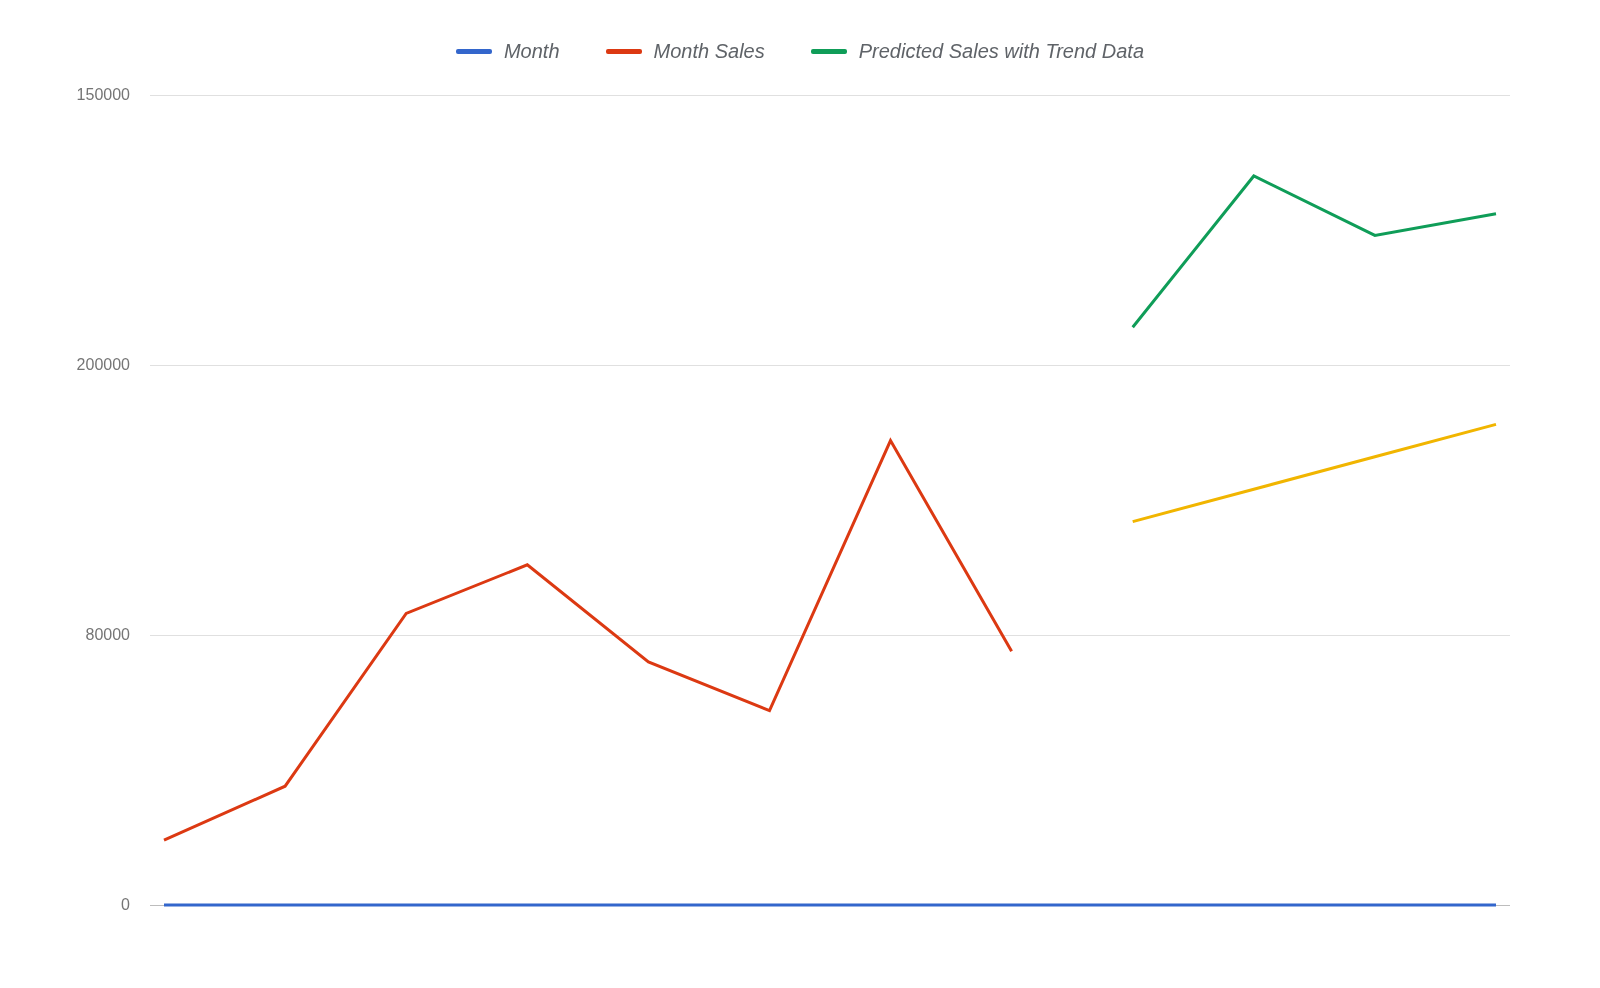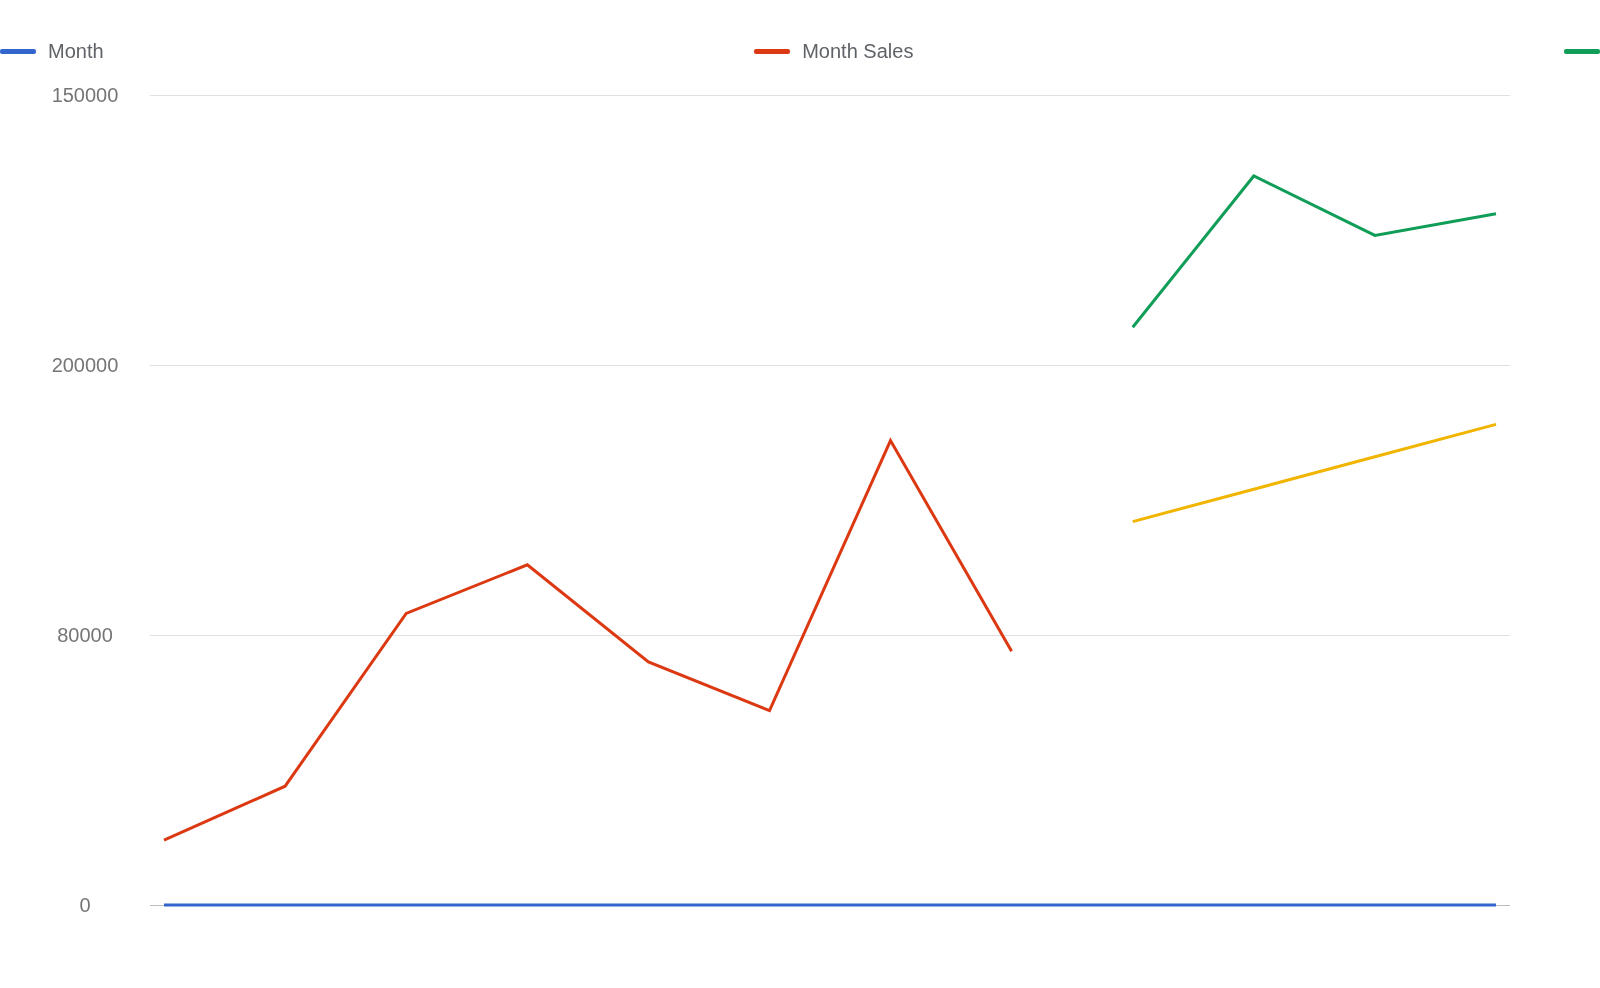--- a/index.html
+++ b/index.html
@@ -16,24 +16,25 @@
     position: relative;
     width: 1600px;
     height: 988px;
   }
   .legend {
     position: absolute;
     top: 40px;
     left: 0;
     right: 0;
     display: flex;
-    justify-content: space-between;
+    justify-content: center;
     gap: 46px;
     font-size: 20px;
     color: #5f6368;
+    font-style: italic;
   }
   .legend-item {
     display: flex;
     align-items: center;
     gap: 12px;
   }
   .swatch {
     width: 36px;
     height: 5px;
     border-radius: 2px;
@@ -52,23 +53,23 @@
     height: 0;
     border-top: 1px solid #e0e0e0;
   }
   .gridline.axis {
     border-top: 1px solid #bdbdbd;
   }
   .ylabel {
     position: absolute;
     right: 1380px;
     transform: translateY(-50%);
-    font-size: 20px;
+    font-size: 16px;
     color: #757575;
-    text-align: center;
+    text-align: right;
     width: 90px;
   }
   svg.lines {
     position: absolute;
     left: 0;
     top: 0;
     width: 100%;
     height: 100%;
     overflow: visible;
   }
@@ -82,20 +83,21 @@
     <div class="legend-item">
       <span class="swatch" style="background:#3366cc"></span>
       <span>Month</span>
     </div>
     <div class="legend-item">
       <span class="swatch" style="background:#dc3912"></span>
       <span>Month Sales</span>
     </div>
     <div class="legend-item">
       <span class="swatch" style="background:#0f9d58"></span>
+      <span>Predicted Sales with Trend Data</span>
     </div>
   </div>
 
   <div class="plot">
     <div class="gridline" style="top: 0px;"></div>
     <div class="gridline" style="top: 270px;"></div>
     <div class="gridline" style="top: 540px;"></div>
     <div class="gridline axis" style="top: 810px;"></div>
 
     <div class="ylabel" style="top: 0px;">150000</div>

